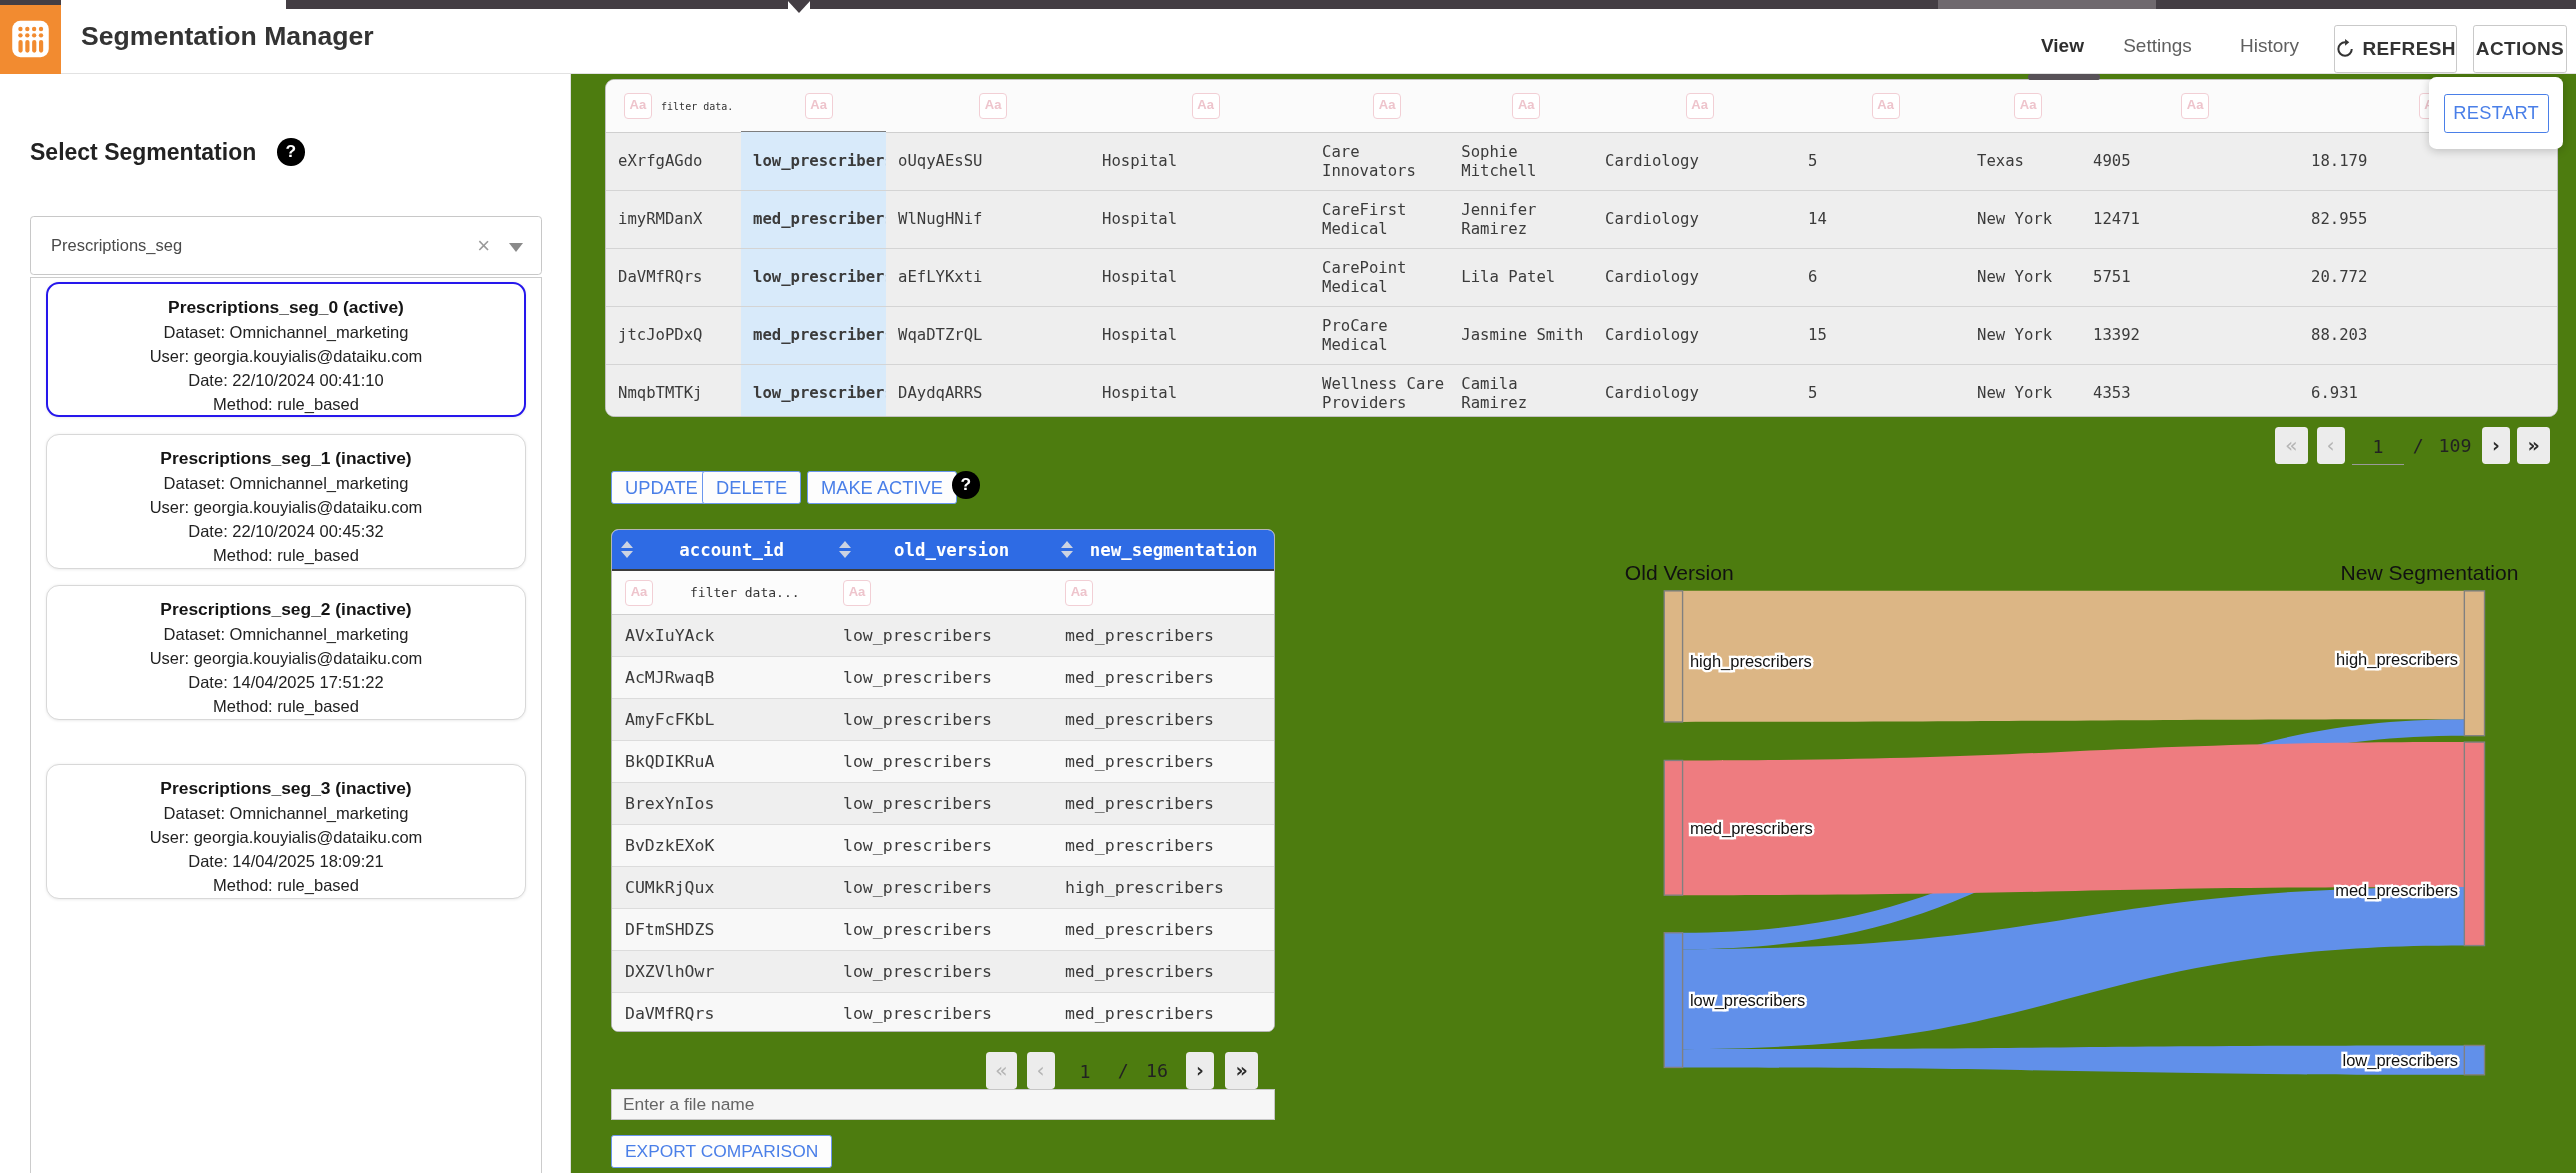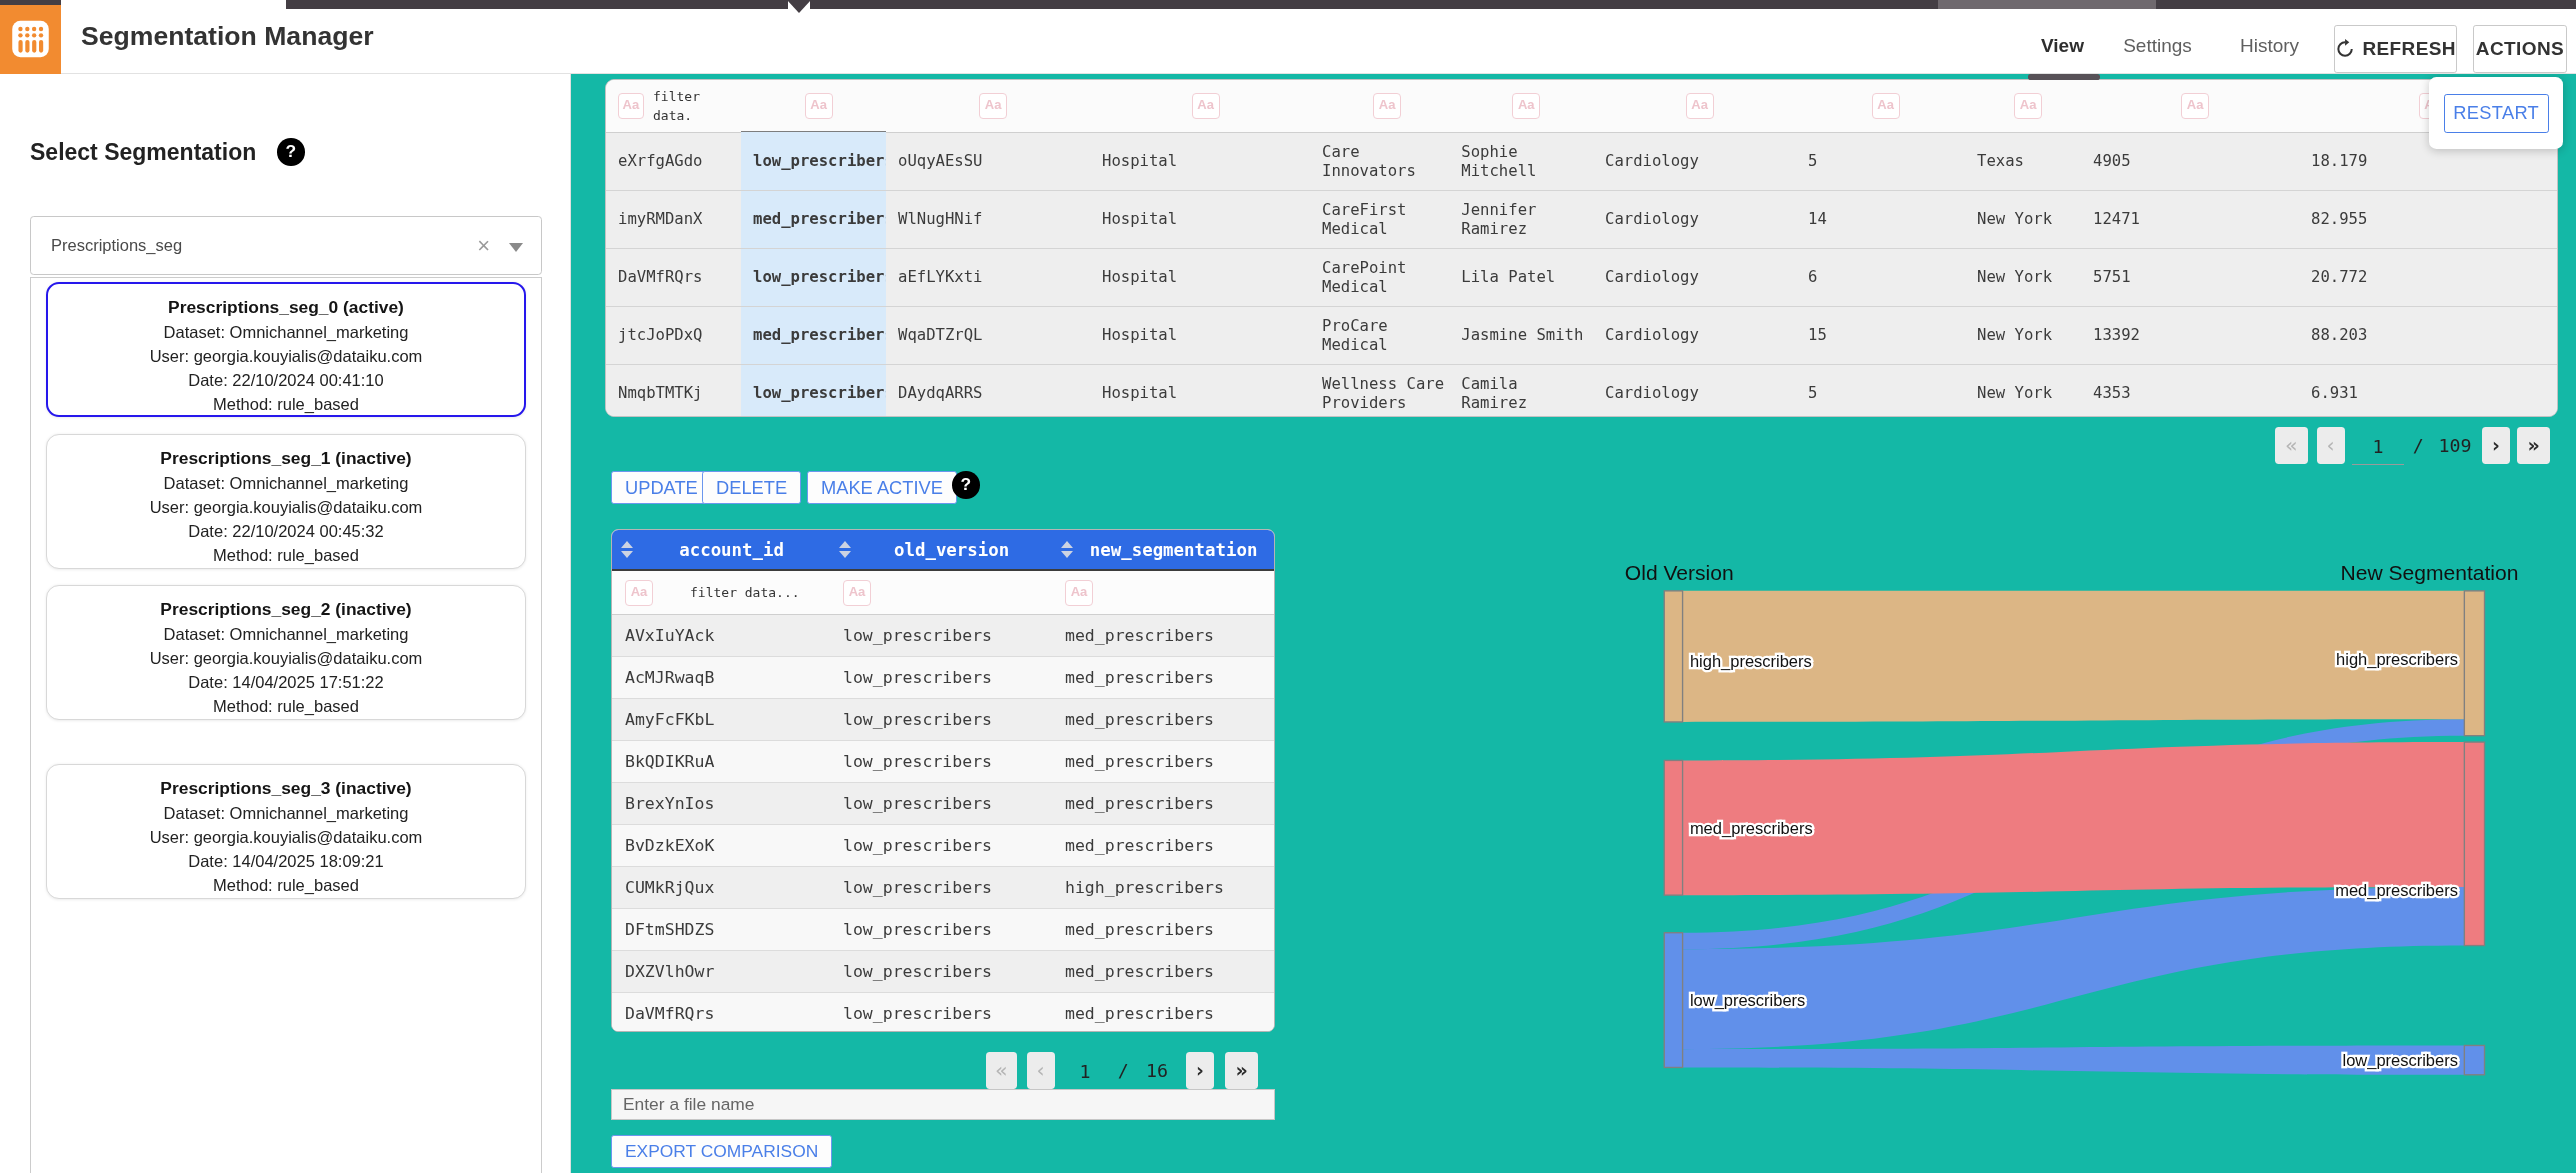--- a/index.html
+++ b/index.html
@@ -1,16 +1,16 @@
 <!DOCTYPE html>
 <html style="font-size:14.7px"><head>
 <meta charset="utf-8">
 <style>
   html,body{margin:0;padding:0;background:#fff;}
-  .screen{position:relative;width:2576px;height:1173px;background:#14b8a6;overflow:hidden;
+  .screen{position:relative;width:2576px;height:1173px;background:#4d7c0f;overflow:hidden;
           font-family:"Liberation Sans",sans-serif;}
   
   .strip{position:absolute;top:0;height:9.2px;background:#443e44;z-index:30;}
   .strip.s1{left:0;width:61px;height:4.6px;}
   .strip.s3{left:810px;width:1128px;}
   .strip.s2{left:286px;width:502px;}
   .strip.s4{left:1938px;width:218px;background:#6f696e;}
   .strip.s5{left:2156px;width:420px;}
   .notch{position:absolute;left:787px;top:0;width:0;height:0;z-index:30;
          border-left:12px solid transparent;border-right:12px solid transparent;border-top:13.8px solid #443e44;}
@@ -49,21 +49,21 @@
   .t-row.data{height:57px;background:#eeeeee;border-bottom:0.9px solid #d4d4d4;}
   .t-row.data:last-child{border-bottom:none;}
   .t-cell{display:flex;flex-direction:column;justify-content:center;padding:0 1.8px 0 12px;
           font-family:"DejaVu Sans Mono",monospace;font-size:15.6px;color:#3b3b3b;line-height:19px;overflow:hidden;}
   .t-cell.c5{padding-left:11px;} .t-cell.c6{padding-left:7.3px;}
   .t-cell.hl{background:#d8eafa;font-weight:700;}
   .t-row.data.first .t-cell.hl{border-top:1.8px solid #7d7d7d;margin-top:-1.8px;}
   .fbadge{display:inline-block;width:26px;height:24px;line-height:22px;text-align:center;border:1.8px solid #f2cfd5;
           border-radius:4px;color:#eec4cc;font-size:13px;font-weight:700;font-family:"Liberation Sans",sans-serif;background:#fff;}
   .t-row.filter .t-cell{flex-direction:row;align-items:center;gap:9.2px;}
-  .ftext{font-size:13px;color:#333;}
+  .ftext{font-size:10px;color:#333;}
   .restartwrap{position:absolute;left:2429px;top:77px;width:134px;height:72px;background:#fff;border-radius:7.3px;
                box-shadow:0 1.8px 9.2px rgba(0,0,0,.20);}
   .restartbtn{position:absolute;left:14.7px;top:16.5px;width:105px;height:39px;border:1.8px solid #4a7fe8;border-radius:2.8px;
               color:#4a7fe8;font-size:18.3px;display:flex;align-items:center;justify-content:center;background:#fff;
               letter-spacing:0.3px;box-sizing:border-box;cursor:pointer;}
   
   .pgbtn{position:absolute;height:37px;background:#ececec;border-radius:3.7px;text-align:center;line-height:37px;
          font-family:"DejaVu Sans Mono",monospace;font-size:20px;cursor:pointer;}
   .pgbtn.dis{color:#b5b5b5;} .pgbtn.en{color:#2c2c2c;font-weight:700;}
   .pginput{position:absolute;height:33px;background:transparent;border:none;border-bottom:1.8px solid #9a9a9a;

